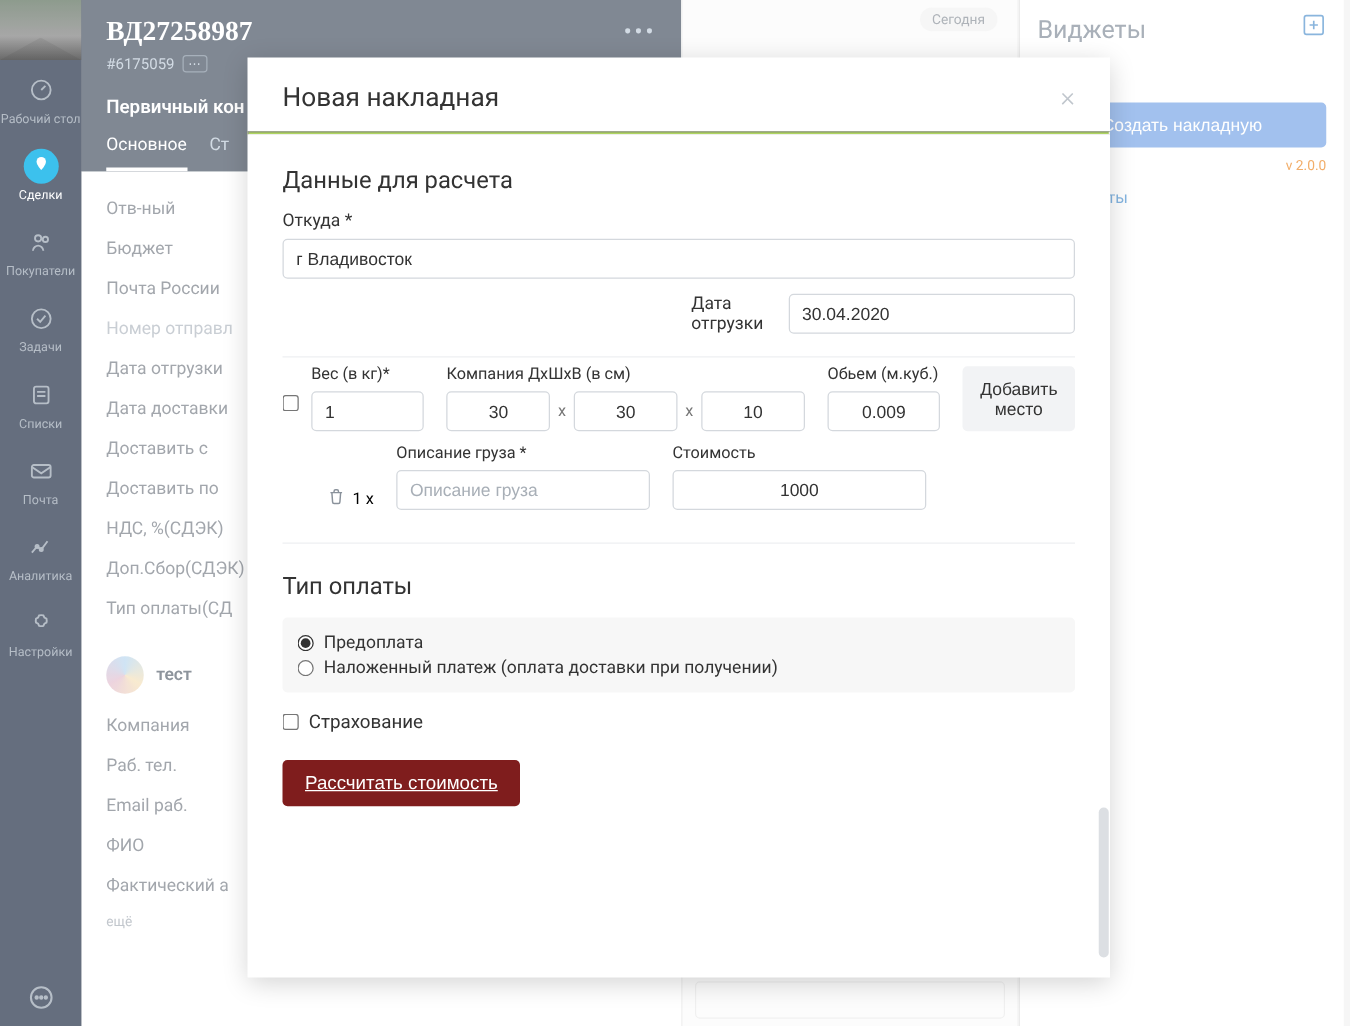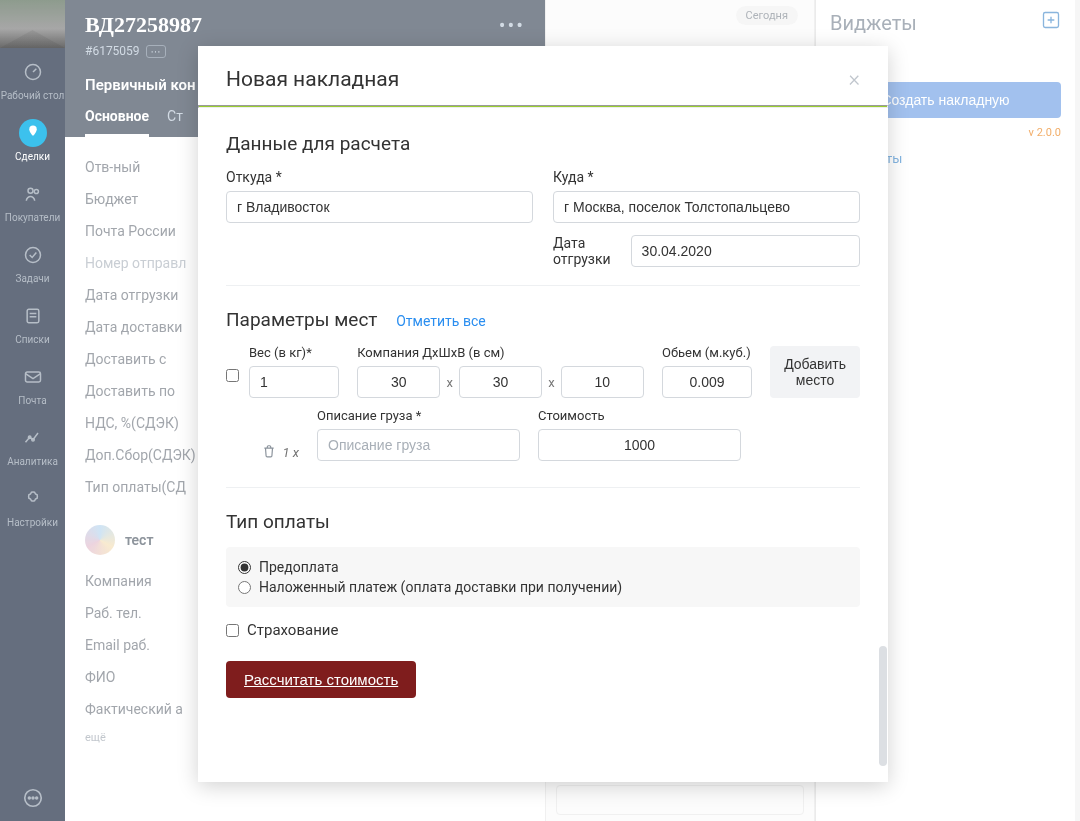--- a/index.html
+++ b/index.html
@@ -88,21 +88,21 @@
   padding: 12px 20px 0;
 }
 .deal-title-row { display:flex;align-items:center;gap:10px;}
 .deal-title { font-size:22px; font-weight:600;font-family:Liberation Serif, serif; }
 .deal-dots { margin-left:auto; color:#cbd5e0; font-size:20px; letter-spacing:2px;}
 .deal-sub { font-size:12px; color:#cbd5e0; margin-top:6px; display:flex; gap:6px; align-items:center;}
 .deal-sub .tag { border:1px solid #98a3b0; padding:0 4px; border-radius:3px; font-size:10px;}
 .deal-contact { font-size:15px; font-weight:600; color:#fff; margin-top:18px;}
 .deal-tabs { display:flex; gap:18px; margin-top:14px; font-size:14px; color:#cbd5e0;}
 .deal-tab { padding-bottom:10px; border-bottom:3px solid transparent; cursor:pointer;}
-.deal-tab.active { color:#fff; border-bottom-color:#fff; font-weight:700;}
+.deal-tab.active { color:#fff; border-bottom-color:#fff; font-weight:400;}
 .deal-body { padding: 14px 20px; color:#9aa3ad; font-size:14px; overflow:hidden;}
 .field-row { padding:8px 0; color:#92979e; }
 .contact-block { margin-top:22px; display:flex; align-items:center; gap:10px; color:#7a828b; font-weight:600;}
 .avatar-c { width:30px;height:30px;border-radius:50%; background: conic-gradient(#8fc1e8, #f0d090, #d49ab4, #8fc1e8); opacity:.5;}
 .more-dots { margin-left:auto; color:#c0c6cd;}
 .small-more { font-size:11px; color:#b8bec5; margin-top:6px;}
 
 
 .right-col {
   width: 260px;
@@ -181,21 +181,21 @@
 .dims-inputs { display:flex; align-items:center; gap:4px;}
 .dim-in { width:48px; text-align:center;}
 .dim-x { color:#777; font-size:13px; padding:0 2px;}
 .w-vol { width:92px; text-align:center;}
 .add-place-wrap { display:flex; align-items:flex-end; margin-left:auto;}
 .btn-add-place {
   background:#f2f3f5; border:none; padding:10px 14px; border-radius:4px;
   font-size:14px; color:#333; cursor:pointer;
 }
 .field-line2 { display:flex; gap:18px; align-items:flex-end; margin-top:10px;}
-.trash-col { display:flex; align-items:center; gap:6px; color:#737373; font-size:13px; min-width:50px; justify-content:flex-end;font-style:italic;}
+.trash-col { display:flex; align-items:center; gap:6px; color:#000000; font-size:13px; min-width:50px; justify-content:flex-end;}
 .trash-ico { color:#8a929b; cursor:pointer;}
 .w-desc { width:232px; color:#98a0a9;}
 .w-desc::placeholder{color:#a8afb7;}
 .w-cost { width:92px; text-align:center;}
 .radio-box { background:#f7f7f7; border-radius:4px; padding:10px 12px; margin-top:10px;}
 .radio-line { display:flex; align-items:center; gap:8px; font-size:14px; color:#333; padding:2px 0;}
 input[type=radio]{ accent-color:#333;}
 .insure-line { display:flex; align-items:center; gap:8px; font-size:15px; margin-top:14px;}
 .btn-primary {
   background:#7f1d1d; color:#fff; border:none; border-radius:4px;
@@ -372,40 +372,32 @@
     <div class="modal-close">×</div>
   </div>
   <hr class="modal-accent">
   <div class="modal-body">
     <div class="section-title">Данные для расчета</div>
     <div class="row-2col">
       <div class="col-half">
         <div class="lbl">Откуда *</div>
         <input type="text" class="fld" value="г Владивосток" style="">
       </div>
-      <div class="col-half">
-        <div class="lbl">Куда *</div>
-        <input type="text" class="fld" value="г Москва, поселок Толстопальцево" style="">
-      </div>
     </div>
     <div class="row-2col">
       <div class="col-half"></div>
       <div class="col-half">
         <div class="date-row">
           <div class="dlabel">Дата отгрузки</div>
           <input type="text" class="fld dinput" style="" value="30.04.2020">
         </div>
       </div>
     </div>
 
     <hr class="hr-soft">
-    <div class="section-title tight">
-      <span>Параметры мест</span>
-      <a class="mark-all">Отметить все</a>
-    </div>
 
     <div class="params-row">
       <div class="chk-col">
         <input type="checkbox" style="">
       </div>
       <div class="params-fields">
         <div class="field-line1">
           <div>
             <div class="lbl small">Вес (в кг)*</div>
             <input type="text" class="fld w-wt" value="1" style="">

